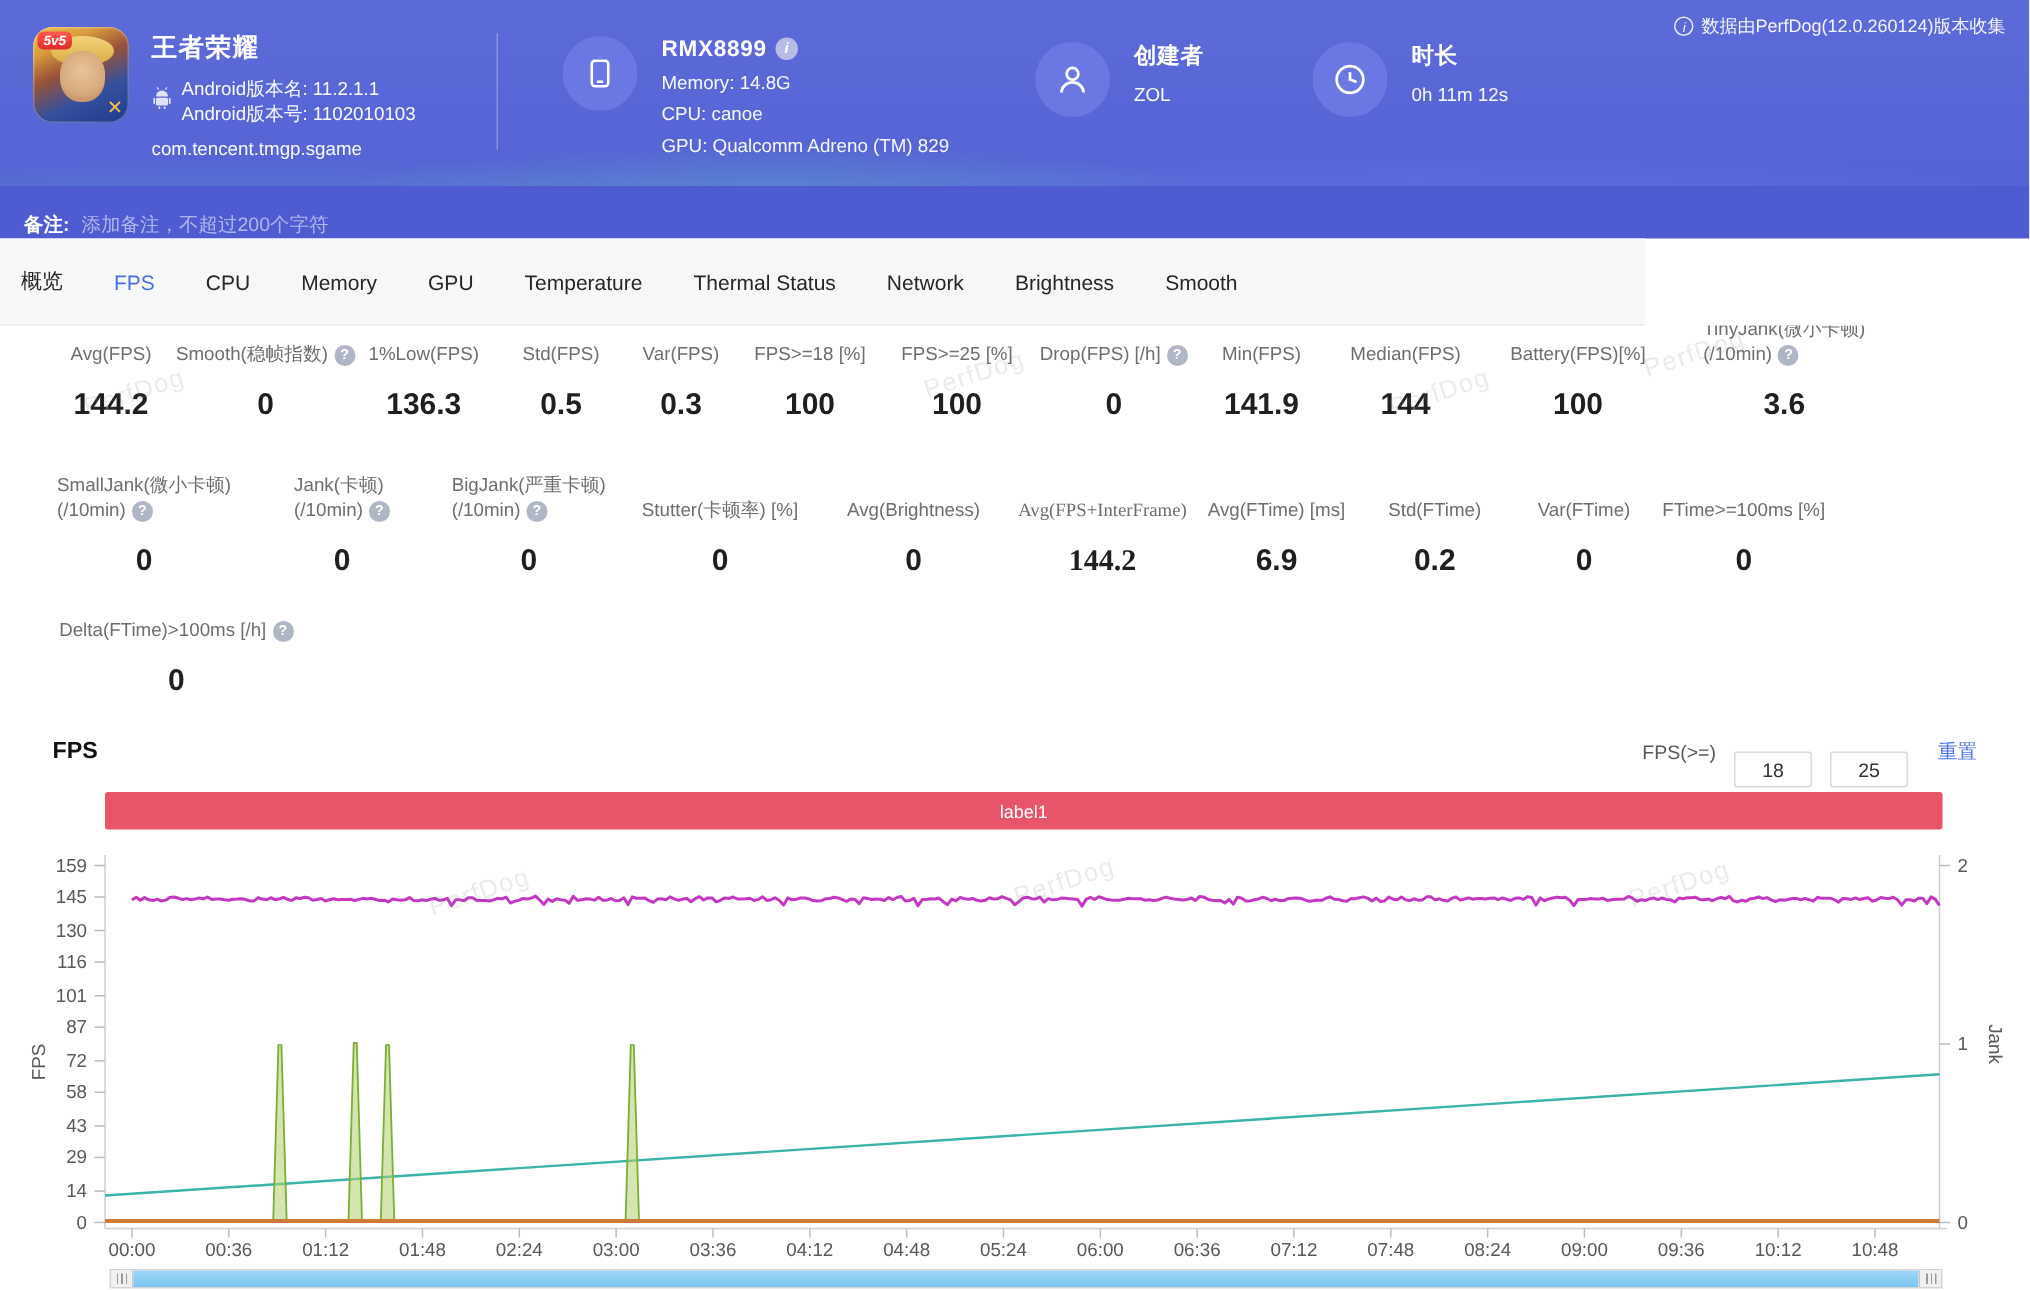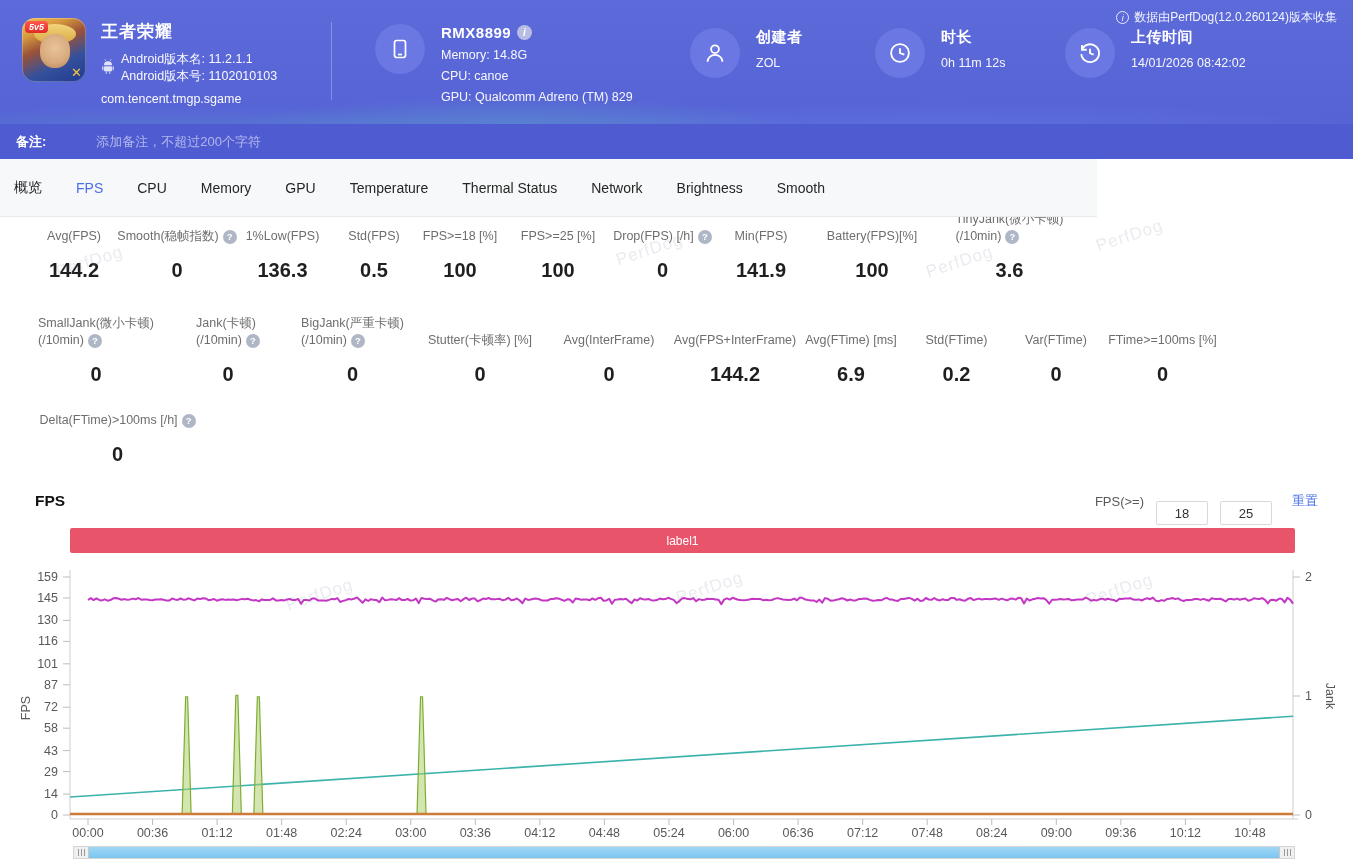--- a/index.html
+++ b/index.html
@@ -43,21 +43,21 @@
   .dev-lines div { font-size:12.5px; color:rgba(255,255,255,0.95); margin-top:7px; }
   .info-dot { display:inline-flex; width:15px; height:15px; border-radius:50%; background:rgba(200,205,230,0.85);
     color:#fff; font-size:10px; font-weight:bold; align-items:center; justify-content:center; margin-left:6px; font-style:italic; }
   .collect-note { position:absolute; right:16px; top:9px; font-size:12px; color:rgba(255,255,255,0.92);
     display:flex; align-items:center; gap:5px; }
   .collect-i { display:inline-flex; width:13px; height:13px; border:1px solid rgba(255,255,255,0.85); border-radius:50%;
     font-size:9px; align-items:center; justify-content:center; font-style:italic; }
 
   
   .note-bar { position:absolute; left:0; top:124px; width:1353px; height:35px; background:#4e5bd1;
-    display:flex; align-items:center; padding-left:16px;gap:42px; }
+    display:flex; align-items:flex-end; padding-left:16px; }
   .note-label { color:#fff; font-size:13px; font-weight:bold; margin-right:8px; }
   .note-placeholder { color:rgba(255,255,255,0.55); font-size:13px; }
 
   
   .tabbar { position:absolute; left:0; top:159px; width:1097px; height:58px; background:#f7f8fa;
     border-bottom:1px solid #e9eaee; display:flex; align-items:center; padding-left:14px; }
   .tab { font-size:14px; color:#262626; margin-right:34px; cursor:pointer; white-space:nowrap; }
   .tab.active { color:#4a6fe8; }
 
   
@@ -187,33 +187,20 @@
           <circle cx="12" cy="12" r="8.2"></circle>
           <path d="M12 7.5 V12 L16 13.5"></path>
         </svg>
       </div>
       <div class="ig-text">
         <div class="ig-title">时长</div>
         <div class="ig-sub">0h 11m 12s</div>
       </div>
     </div>
 
-    <div class="info-group" style="left:1065px;">
-      <div class="icon-circle">
-        <svg width="26" height="26" viewBox="0 0 24 24" fill="none" stroke="#fff" stroke-width="1.7">
-          <path d="M4.6 9 a8.2 8.2 0 1 1 -0.6 4"></path>
-          <path d="M4.6 4.5 V9 H9"></path>
-          <path d="M12 8 V12.2 L15.4 13.6"></path>
-        </svg>
-      </div>
-      <div class="ig-text">
-        <div class="ig-title">上传时间</div>
-        <div class="ig-sub">14/01/2026 08:42:02</div>
-      </div>
-    </div>
   </div>
 
   <div class="note-bar">
     <span class="note-label">备注:</span>
     <span class="note-placeholder">添加备注，不超过200个字符</span>
   </div>
 
   <div class="tabbar" id="tabbar">
       <span class="tab">概览</span>
       <span class="tab active">FPS</span>
@@ -246,20 +233,26 @@
             <span class="lbl-line">1%Low(FPS)</span>
           </div>
           <div class="stat-value">136.3</div>
         </div>
         <div class="stat-cell" style="width: 80px;">
           <div class="stat-label">
             <span class="lbl-line">Std(FPS)</span>
           </div>
           <div class="stat-value">0.5</div>
         </div>
+        <div class="stat-cell" style="width: 80px;">
+          <div class="stat-label">
+            <span class="lbl-line">Var(FPS)</span>
+          </div>
+          <div class="stat-value">0.3</div>
+        </div>
         <div class="stat-cell" style="width: 92px;">
           <div class="stat-label">
             <span class="lbl-line">FPS&gt;=18 [%]</span>
           </div>
           <div class="stat-value">100</div>
         </div>
         <div class="stat-cell" style="width: 104px;">
           <div class="stat-label">
             <span class="lbl-line">FPS&gt;=25 [%]</span>
           </div>
@@ -269,20 +262,26 @@
           <div class="stat-label">
             <span class="lbl-line">Drop(FPS) [/h]<span class="help-dot">?</span></span>
           </div>
           <div class="stat-value">0</div>
         </div>
         <div class="stat-cell" style="width: 92px;">
           <div class="stat-label">
             <span class="lbl-line">Min(FPS)</span>
           </div>
           <div class="stat-value">141.9</div>
+        </div>
+        <div class="stat-cell" style="width: 100px;">
+          <div class="stat-label">
+            <span class="lbl-line">Median(FPS)</span>
+          </div>
+          <div class="stat-value">144</div>
         </div>
         <div class="stat-cell" style="width: 130px;">
           <div class="stat-label">
             <span class="lbl-line">Battery(FPS)[%]</span>
           </div>
           <div class="stat-value">100</div>
         </div>
         <div class="stat-cell" style="width: 145px;">
           <div class="stat-label">
             <span class="lbl-line">TinyJank(微小卡顿)</span>
@@ -314,25 +313,25 @@
           <div class="stat-value">0</div>
         </div>
         <div class="stat-cell" style="width: 128px;">
           <div class="stat-label">
             <span class="lbl-line">Stutter(卡顿率) [%]</span>
           </div>
           <div class="stat-value">0</div>
         </div>
         <div class="stat-cell" style="width: 130px;">
           <div class="stat-label">
-            <span class="lbl-line">Avg(InterFrame)</span>
-          </div>
-          <div class="stat-value">0</div>
-        </div>
-        <div class="stat-cell" style="width: 122px;">
+            <span class="lbl-line">Avg(Brightness)</span>
+          </div>
+          <div class="stat-value">0</div>
+        </div>
+        <div class="stat-cell" style="width: 122px; font-family: Liberation Serif, serif;">
           <div class="stat-label">
             <span class="lbl-line">Avg(FPS+InterFrame)</span>
           </div>
           <div class="stat-value">144.2</div>
         </div>
         <div class="stat-cell" style="width: 110px;">
           <div class="stat-label">
             <span class="lbl-line">Avg(FTime) [ms]</span>
           </div>
           <div class="stat-value">6.9</div>

